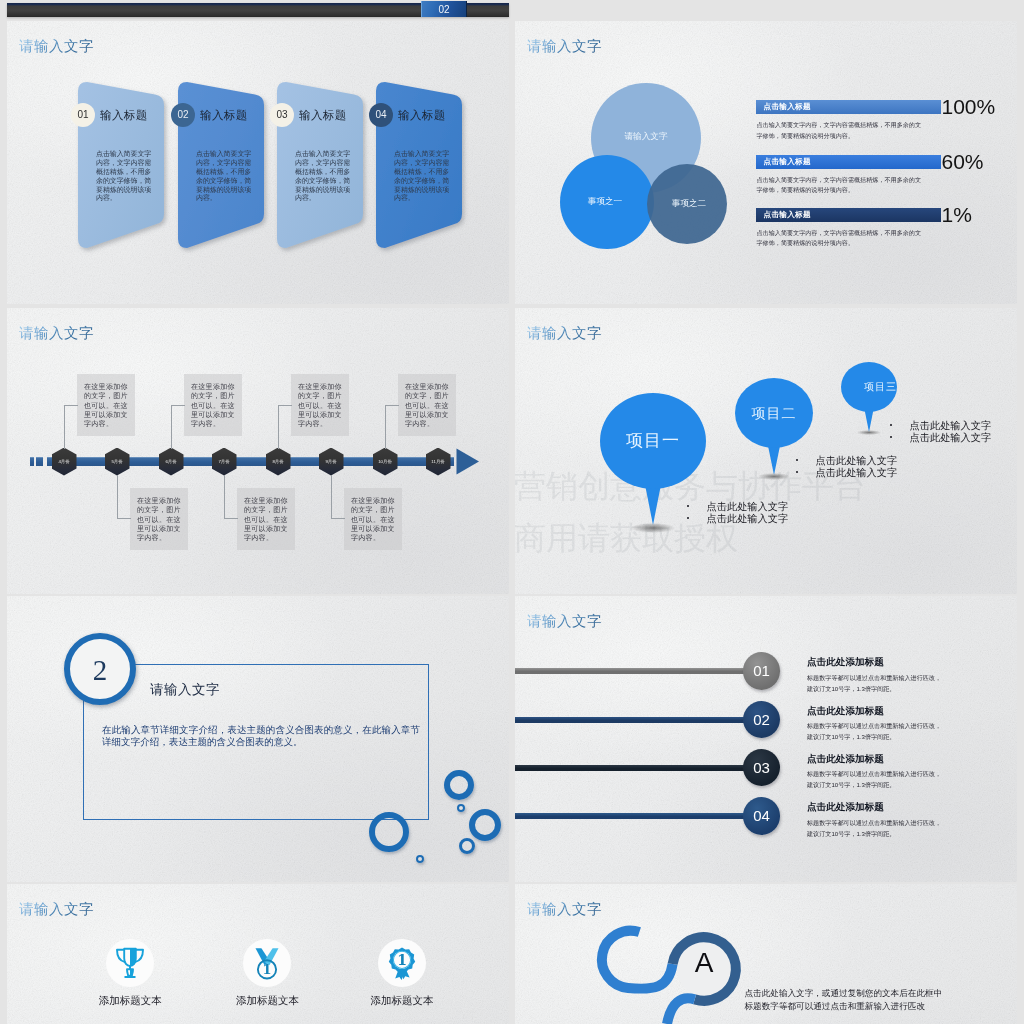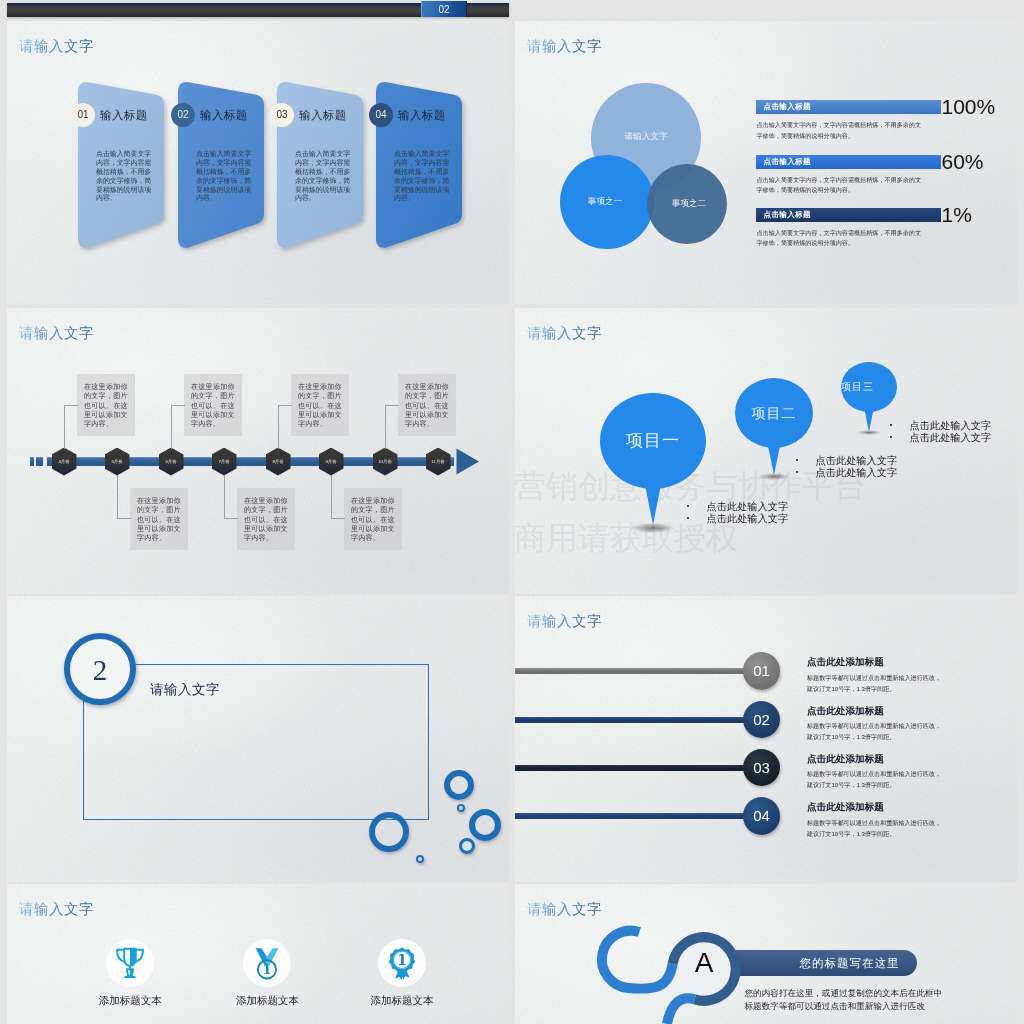--- a/index.html
+++ b/index.html
@@ -270,21 +270,21 @@
   <div class="abs" style="left:220px;top:94.92px;width:78px;text-align:center;font-size:14px;line-height:20.3px;color:#e9f5ff;letter-spacing:1px">项目二</div>
   <div class="pinshadow" style="left:242.62px;top:165px;width:32.76px;height:7.41px"></div>
   <div class="bdot" style="left:281px;top:150.5px;width:2.4px;height:2.4px"></div>
   <div class="bullet" style="left:300.6px;top:145.5px">点击此处输入文字</div>
   <div class="bdot" style="left:281px;top:163px;width:2.4px;height:2.4px"></div>
   <div class="bullet" style="left:300.6px;top:158px">点击此处输入文字</div>
   <svg class="abs" style="left:324px;top:52px" width="60" height="75">
         <path d="M 25,47.0 L 30,72 L 35,47.0 Z" fill="#2489e8"></path>
         <ellipse cx="30" cy="27" rx="28" ry="25" fill="#2489e8"></ellipse>
       </svg>
-  <div class="abs" style="left:326px;top:71.8px;width:56px;text-align:left;font-size:10px;line-height:14.5px;color:#e9f5ff;letter-spacing:1px">项目三</div>
+  <div class="abs" style="left:326px;top:71.8px;width:56px;text-align:right;font-size:10px;line-height:14.5px;color:#e9f5ff;letter-spacing:1px">项目三</div>
   <div class="pinshadow" style="left:342.24px;top:122px;width:23.52px;height:5.32px"></div>
   <div class="bdot" style="left:375px;top:115.5px;width:2.4px;height:2.4px"></div>
   <div class="bullet" style="left:394.6px;top:110.5px">点击此处输入文字</div>
   <div class="bdot" style="left:375px;top:128px;width:2.4px;height:2.4px"></div>
   <div class="bullet" style="left:394.6px;top:123px">点击此处输入文字</div>
 </div>
 <div class="slide" style="left:7px;top:596px;width:502px;height:286px">
   <div class="bg"></div>
   <div class="grain">
         <svg>
@@ -292,20 +292,21 @@
             <feTurbulence type="fractalNoise" baseFrequency="0.9" numOctaves="3" stitchTiles="stitch"></feTurbulence>
             <feColorMatrix type="saturate" values="0"></feColorMatrix>
           </filter>
           <rect width="100%" height="100%" filter="url(#nz5)" opacity="0.5"></rect>
         </svg>
       </div>
   <div class="s5box" style="left:76px;top:68px;width:346px;height:156px"></div>
   <div class="ring" style="left:57px;top:37px;width:72px;height:72px;border:6.5px solid #1f6cb4;background:#f3f4f4;box-shadow:1px 2px 4px rgba(60,72,90,.42)"></div>
   <div class="abs" style="left:57px;top:37px;width:72px;height:72px;line-height:75px;text-align:center;font-size:29px;color:#1d3a5e;font-family:'Liberation Serif',serif">2</div>
   <div class="s5head" style="left:143px;top:85px">请输入文字</div>
+  <div class="s5p" style="left:95px;top:128px;width:318px">在此输入章节详细文字介绍，表达主题的含义合图表的意义，在此输入章节详细文字介绍，表达主题的含义合图表的意义。</div>
   <div class="ring" style="left:361.5px;top:216px;width:40px;height:40px;border:6.5px solid #1d6cb4;box-shadow:1px 2px 3px rgba(60,80,110,.35)"></div>
   <div class="ring" style="left:436.5px;top:174px;width:30px;height:30px;border:6.5px solid #1d6cb4;box-shadow:1px 2px 3px rgba(60,80,110,.35)"></div>
   <div class="ring" style="left:449.8px;top:207.8px;width:8.4px;height:8.4px;border:2.4px solid #1d6cb4;box-shadow:1px 2px 3px rgba(60,80,110,.35)"></div>
   <div class="ring" style="left:461.5px;top:213px;width:32px;height:32px;border:6.5px solid #1d6cb4;box-shadow:1px 2px 3px rgba(60,80,110,.35)"></div>
   <div class="ring" style="left:452px;top:242px;width:16px;height:16px;border:3.2px solid #1d6cb4;box-shadow:1px 2px 3px rgba(60,80,110,.35)"></div>
   <div class="ring" style="left:408.8px;top:258.8px;width:8.4px;height:8.4px;border:2.4px solid #1d6cb4;box-shadow:1px 2px 3px rgba(60,80,110,.35)"></div>
 </div>
 <div class="slide" style="left:515px;top:596px;width:502px;height:286px">
   <div class="bg"></div>
   <div class="grain">
@@ -386,26 +387,25 @@
   <div class="grain">
         <svg>
           <filter id="nz8">
             <feTurbulence type="fractalNoise" baseFrequency="0.9" numOctaves="3" stitchTiles="stitch"></feTurbulence>
             <feColorMatrix type="saturate" values="0"></feColorMatrix>
           </filter>
           <rect width="100%" height="100%" filter="url(#nz8)" opacity="0.5"></rect>
         </svg>
       </div>
   <div class="title" style="left:12px;top:16px">请输入文字</div>
-  <div class="s8pill" style="left:200px;top:66px;width:202px;height:26px;line-height:26px;padding-left:67px;box-sizing:border-box;border-radius:0 13px 13px 0">您的标题写在这里</div>
   <svg class="abs" style="left:60px;top:24px" width="230" height="116" viewBox="0 0 230 116">
         <circle cx="129" cy="61" r="27" fill="#eeeff0"></circle>
         <g fill="none" stroke-width="10" stroke-linecap="butt">
           <path d="M64.4,24.1 A28.7,28.7 0 1 0 53.0,80.0 C78.2,82.2 93.6,81.0 97.6,56.0" stroke="#2f7fd0"></path>
           <path d="M97.6,56.0 A31.8,31.8 0 1 1 119.7,91.4" stroke="#335f8f"></path>
           <path d="M119.7,91.4 C106,87.3 96,95 92,116" stroke="#2f7fd0"></path>
         </g>
       </svg>
   <div class="s8A" style="left:169px;top:59px;width:40px;text-align:center;font-size:28px;line-height:40px">A</div>
-  <div class="s8p" style="left:229.5px;top:104px">您的内容打在这里，或通过复制您的文本后在此框中</div>
+  <div class="s8p" style="left:229.5px;top:104px">点击此处输入文字，或通过复制您的文本后在此框中</div>
   <div class="s8p" style="left:229.5px;top:116.5px">标题数字等都可以通过点击和重新输入进行匹改</div>
 </div>
 </div>
 
 </body></html>

